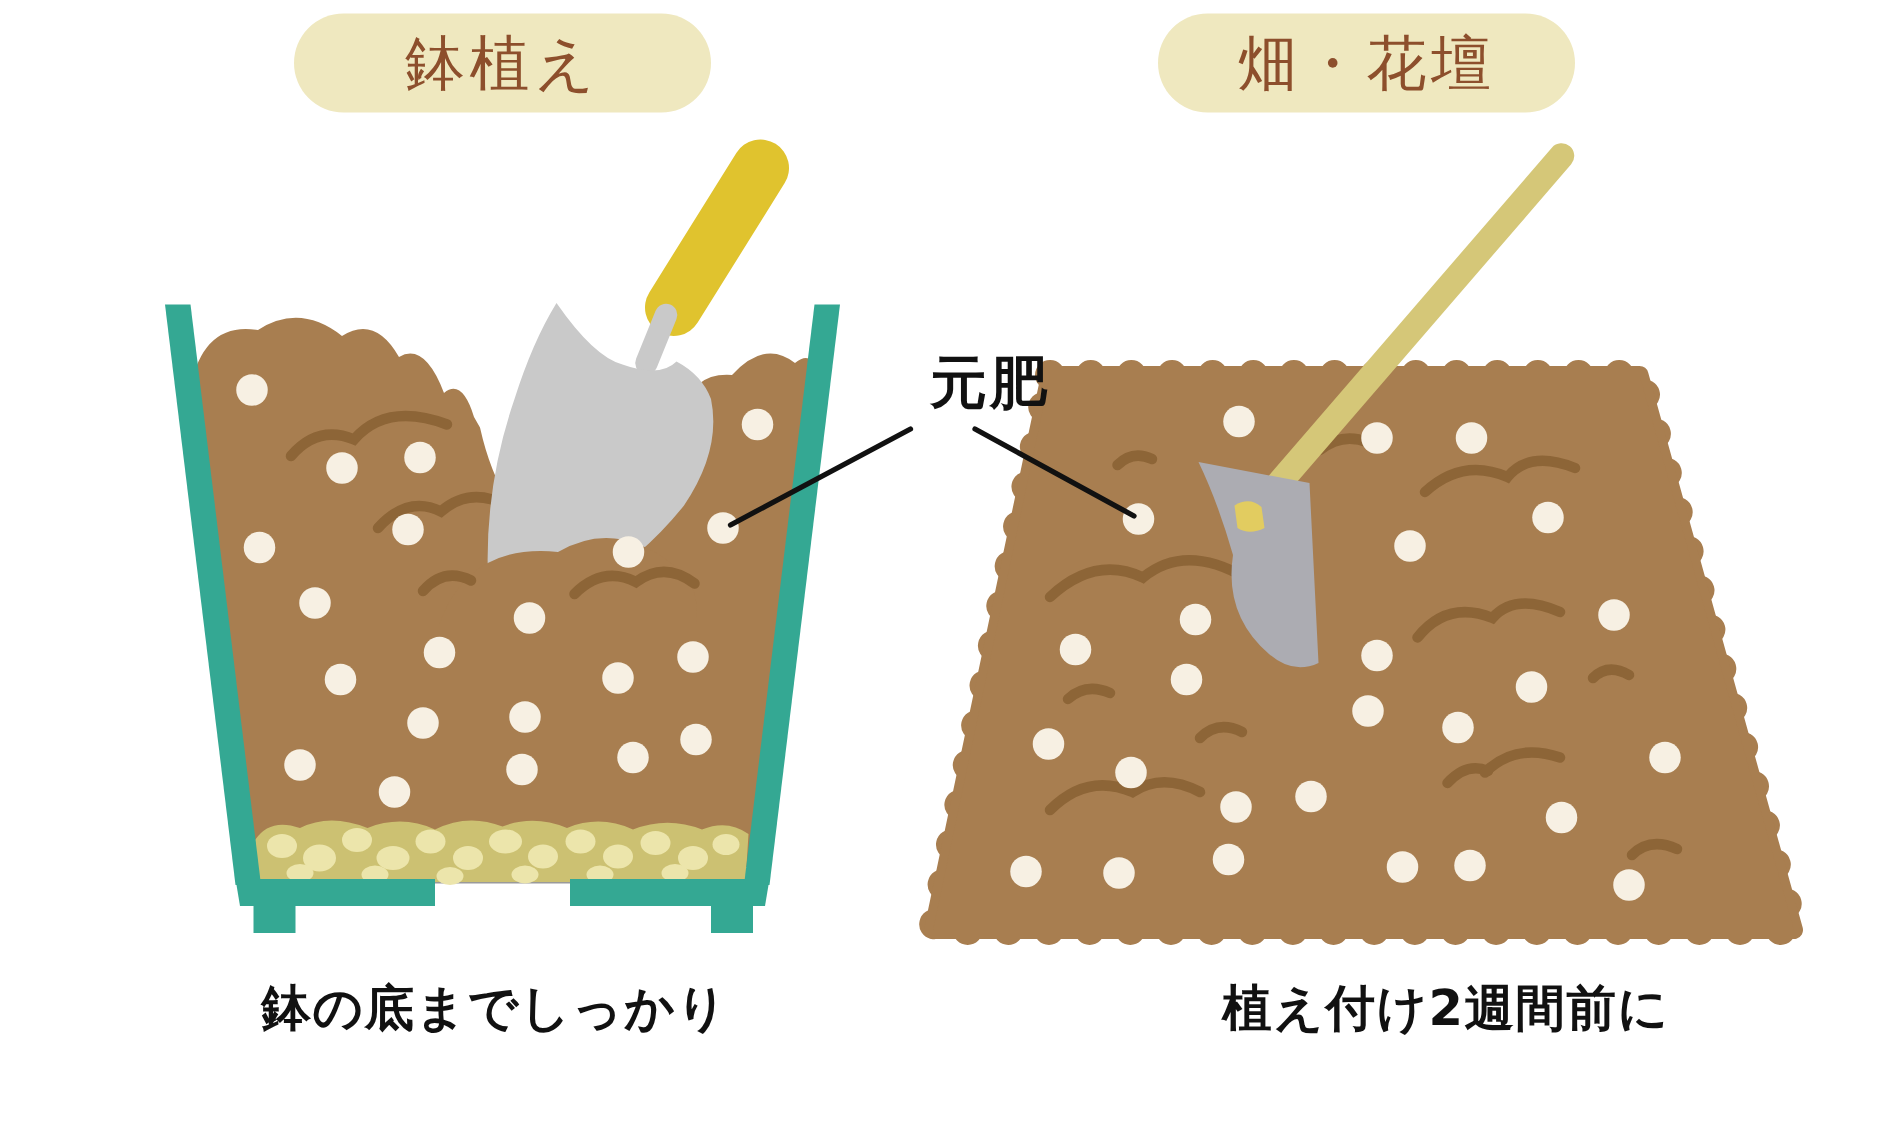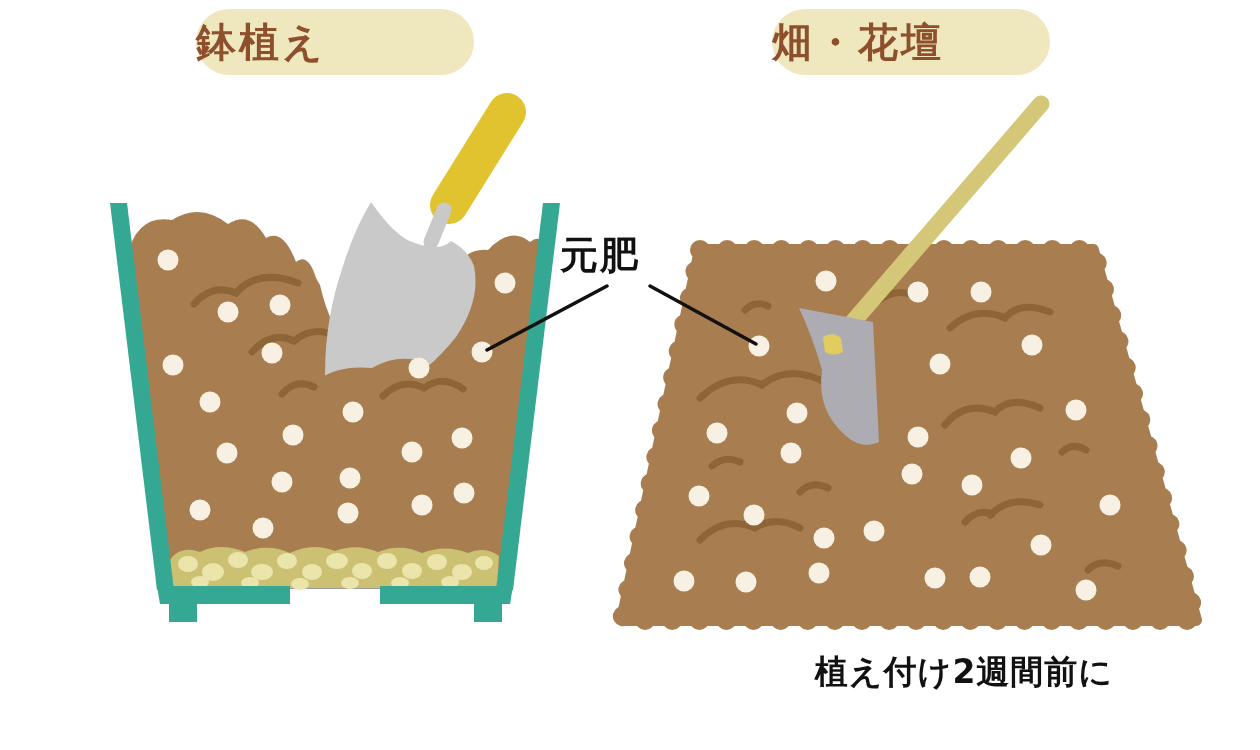--- a/index.html
+++ b/index.html
@@ -6,25 +6,25 @@
     --bg:#FFFFFF; --pill-bg:#EFE8BF; --pill-text:#8D4F2C; --ink:#111111;
     --soil:#A87E50; --soil-arc:#8D6537; --dot:#F7F0E3; --teal:#34A893;
     --gravel:#CCC172; --pebble:#ECE5AB; --plate:#9A9A9A;
     --trowel-blade:#C9C9C9; --trowel-handle:#E0C32E;
     --hoe-handle:#D5C778; --hoe-blade:#ACACB2; --rivet:#E2CC60;
   }
   html,body{margin:0;padding:0;}
   body{font-family:"DejaVu Sans","Liberation Sans",sans-serif;background:var(--bg);}
   .stage{position:relative;width:1260px;height:750px;background:var(--bg);overflow:hidden;}
   .pill{position:absolute;top:9px;width:278px;height:66px;border-radius:34px;
-        background:var(--pill-bg);display:flex;align-items:center;justify-content:flex-start;
-        font-size:40px;font-weight:bold;color:var(--pill-text);letter-spacing:3px;}
+        background:var(--pill-bg);display:flex;align-items:center;justify-content:center;
+        font-size:40px;font-weight:normal;color:var(--pill-text);letter-spacing:3px;}
   .pill-left{left:196px;}
   .pill-right{left:772px;}
-  .annotation{position:absolute;left:560px;top:230px;width:140px;text-align:left;
+  .annotation{position:absolute;left:560px;top:230px;width:140px;text-align:right;
         font-size:38px;font-weight:bold;color:var(--ink);letter-spacing:2px;}
   .caption{position:absolute;top:650px;text-align:center;font-size:33px;font-weight:bold;
         color:var(--ink);line-height:1.36;letter-spacing:1px;}
   .caption-left{left:110px;width:440px;}
   .caption-right{left:724px;width:480px;}
   svg.canvas{position:absolute;left:0;top:0;}
   .soil{fill:var(--soil);}
   .arc{fill:none;stroke:var(--soil-arc);stroke-width:7;stroke-linecap:round;}
   .dot{fill:var(--dot);}
   .teal{fill:var(--teal);}
@@ -206,18 +206,19 @@
 
     <line class="leader" x1="607" y1="286" x2="487" y2="350"></line>
     <line class="leader" x1="650" y1="286" x2="756" y2="344"></line>
   </svg>
 
   <div class="annotation">
     <span>元肥</span>
   </div>
 
   <div class="caption caption-left">
+    <div>鉢の底までしっかり</div>
   </div>
   <div class="caption caption-right">
     <div>植え付け2週間前に</div>
   </div>
 
 </div>
 
 </body></html>

